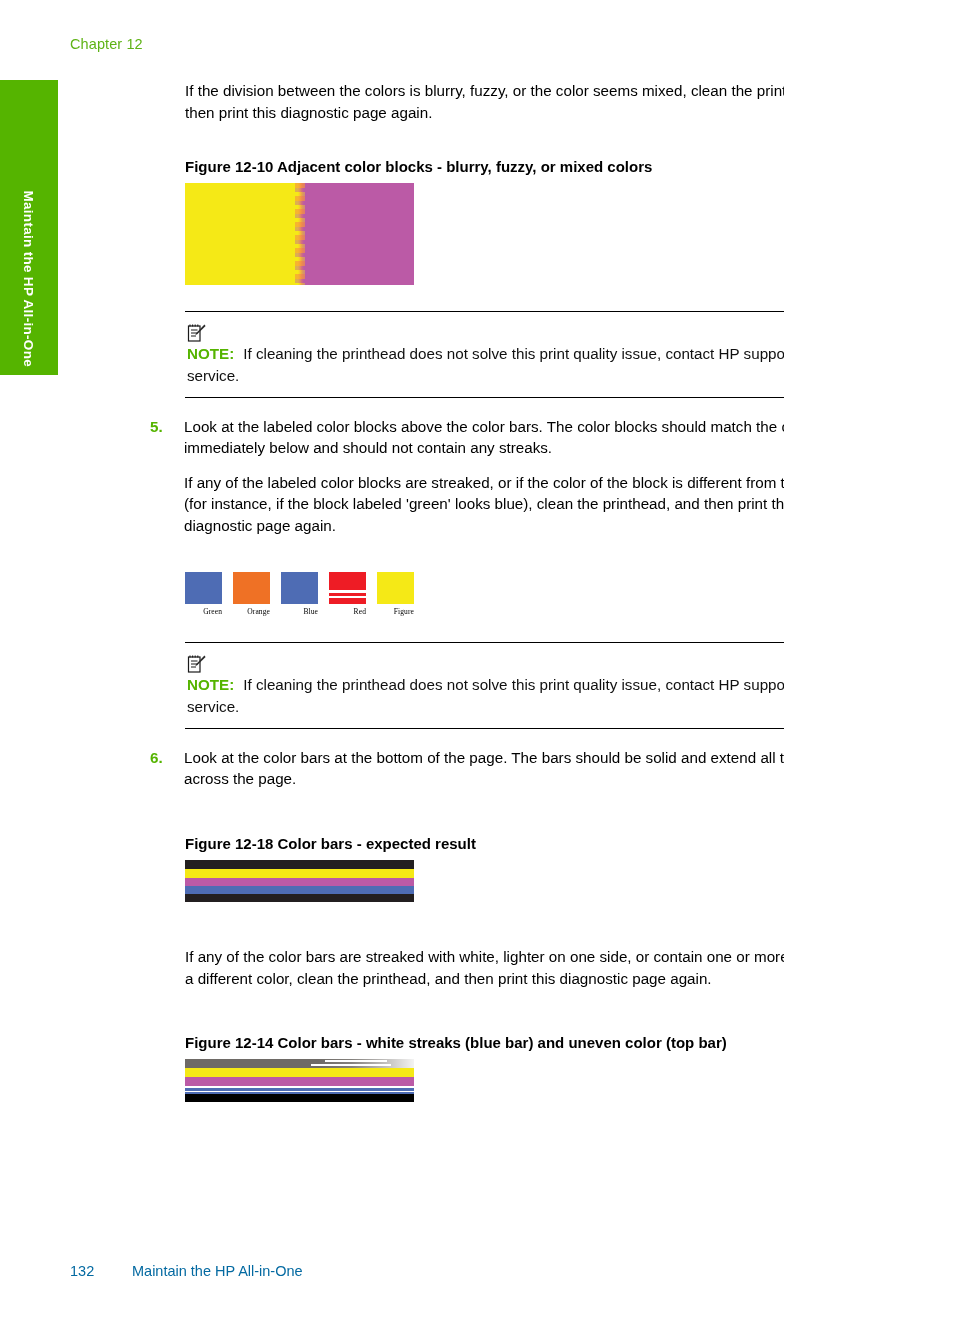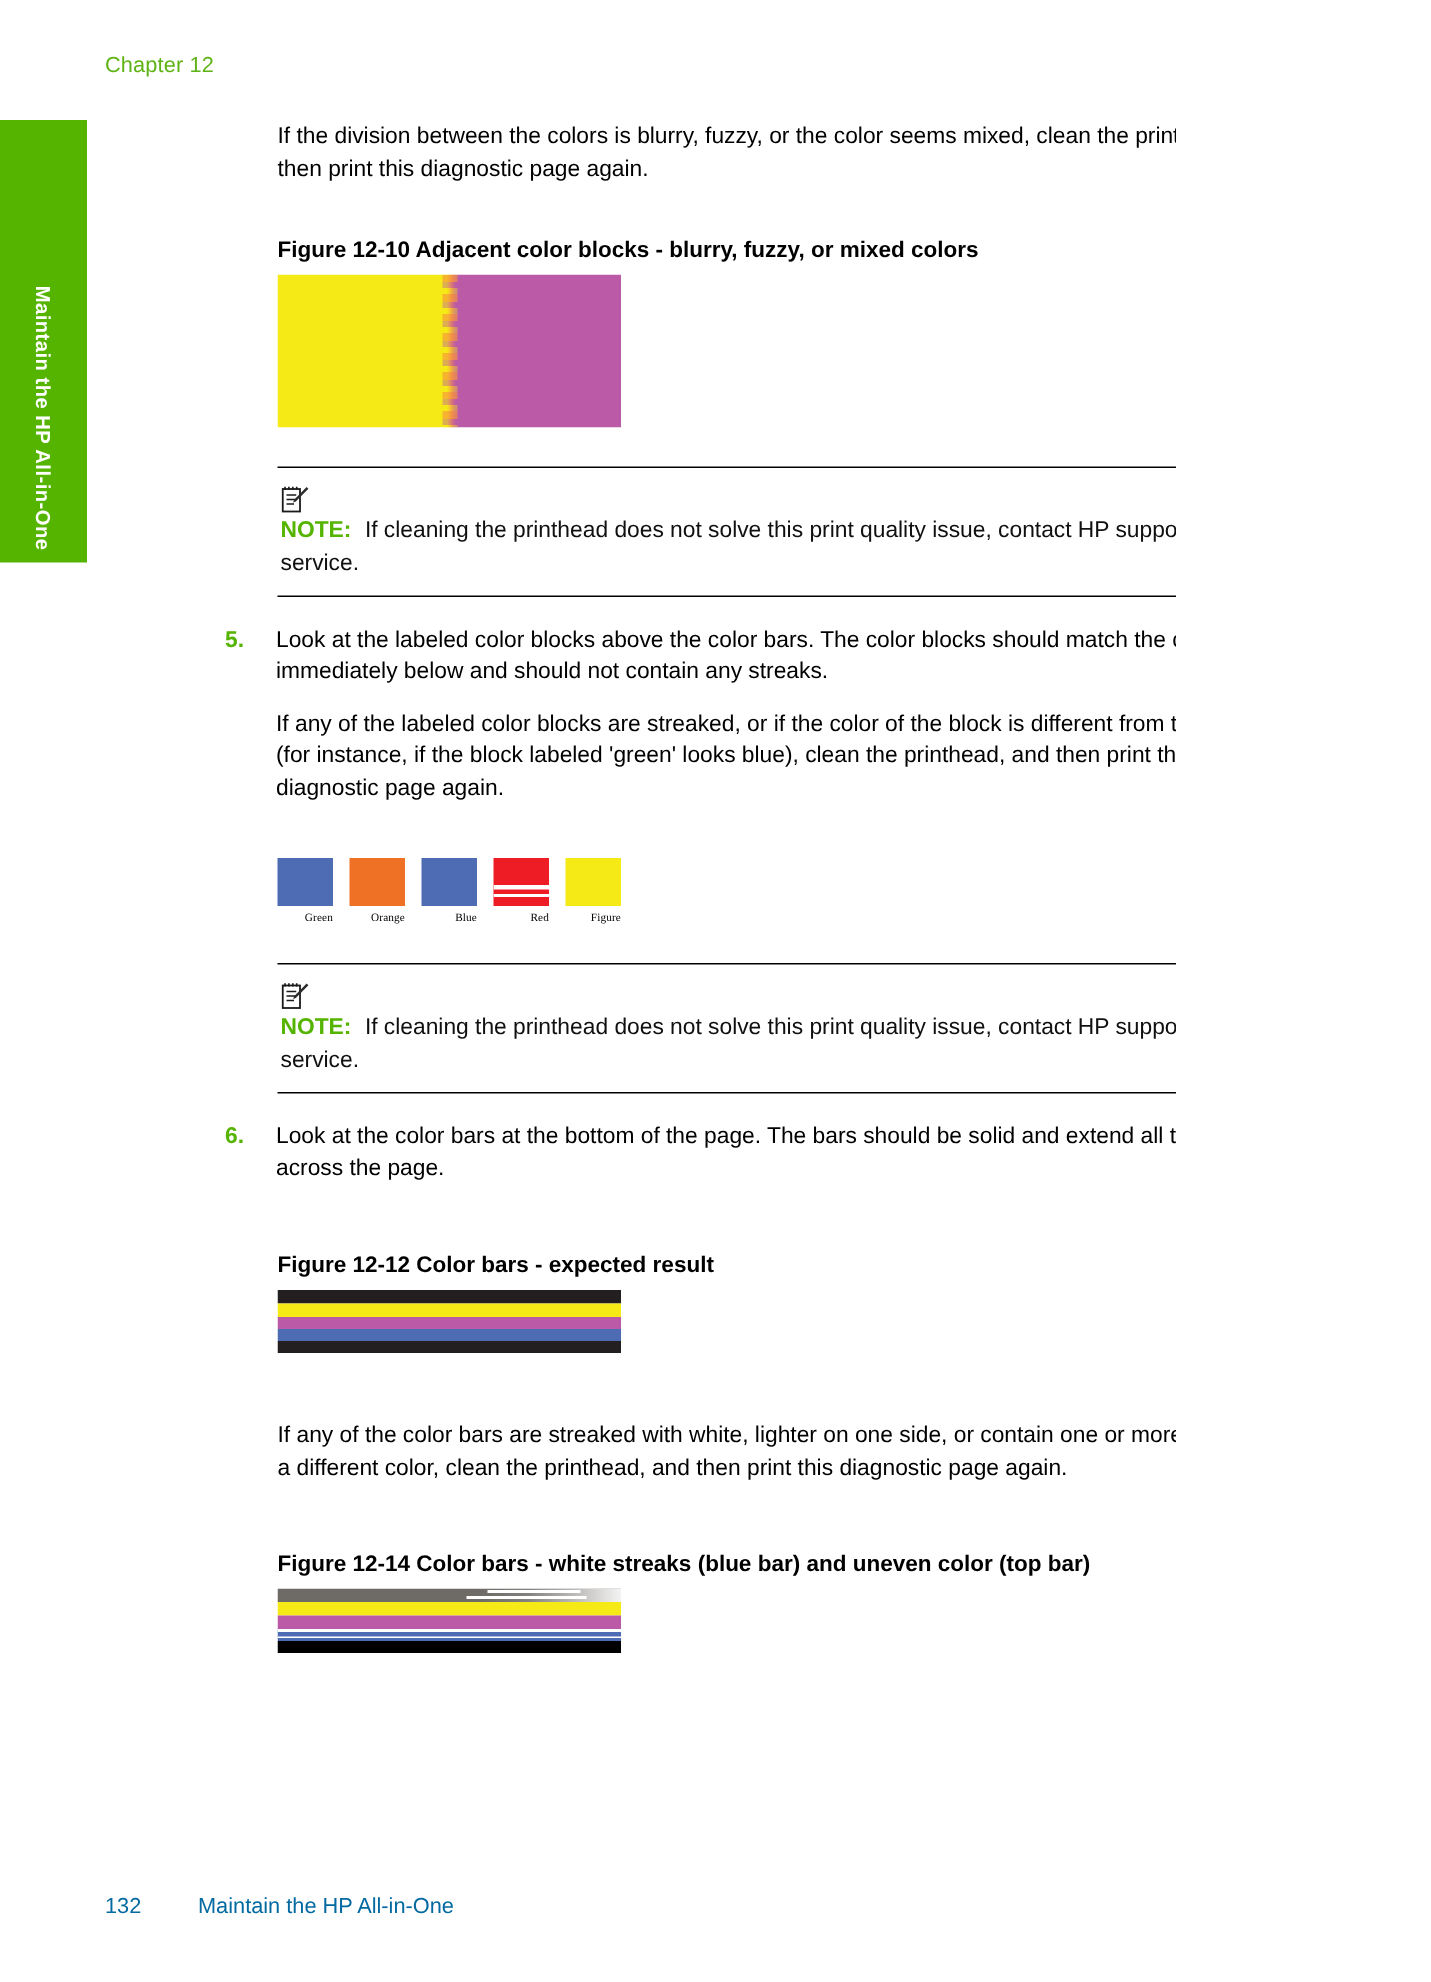--- a/index.html
+++ b/index.html
@@ -369,21 +369,21 @@
       <div class="step">
         <div class="step-num">6.</div>
         <div class="step-body">
           <p class="body-text">Look at the color bars at the bottom of the page. The bars should be solid and extend all the way across the page.</p>
         </div>
       </div>
     </div>
 
     <div class="gap-44"></div>
 
-    <p class="fig-caption">Figure 12-12 Color bars - expected result</p>
+    <p class="fig-caption">Figure 12-18 Color bars - expected result</p>
     <div class="colorbars">
       <div class="cb-row" style="height:9px;background:#231f20"></div>
       <div class="cb-row" style="height:9px;background:#f5e916"></div>
       <div class="cb-row" style="height:8px;background:#bb5aa6"></div>
       <div class="cb-row" style="height:8px;background:#4e6cb4"></div>
       <div class="cb-row" style="height:8px;background:#231f20"></div>
     </div>
 
     <div class="gap-44"></div>
 

